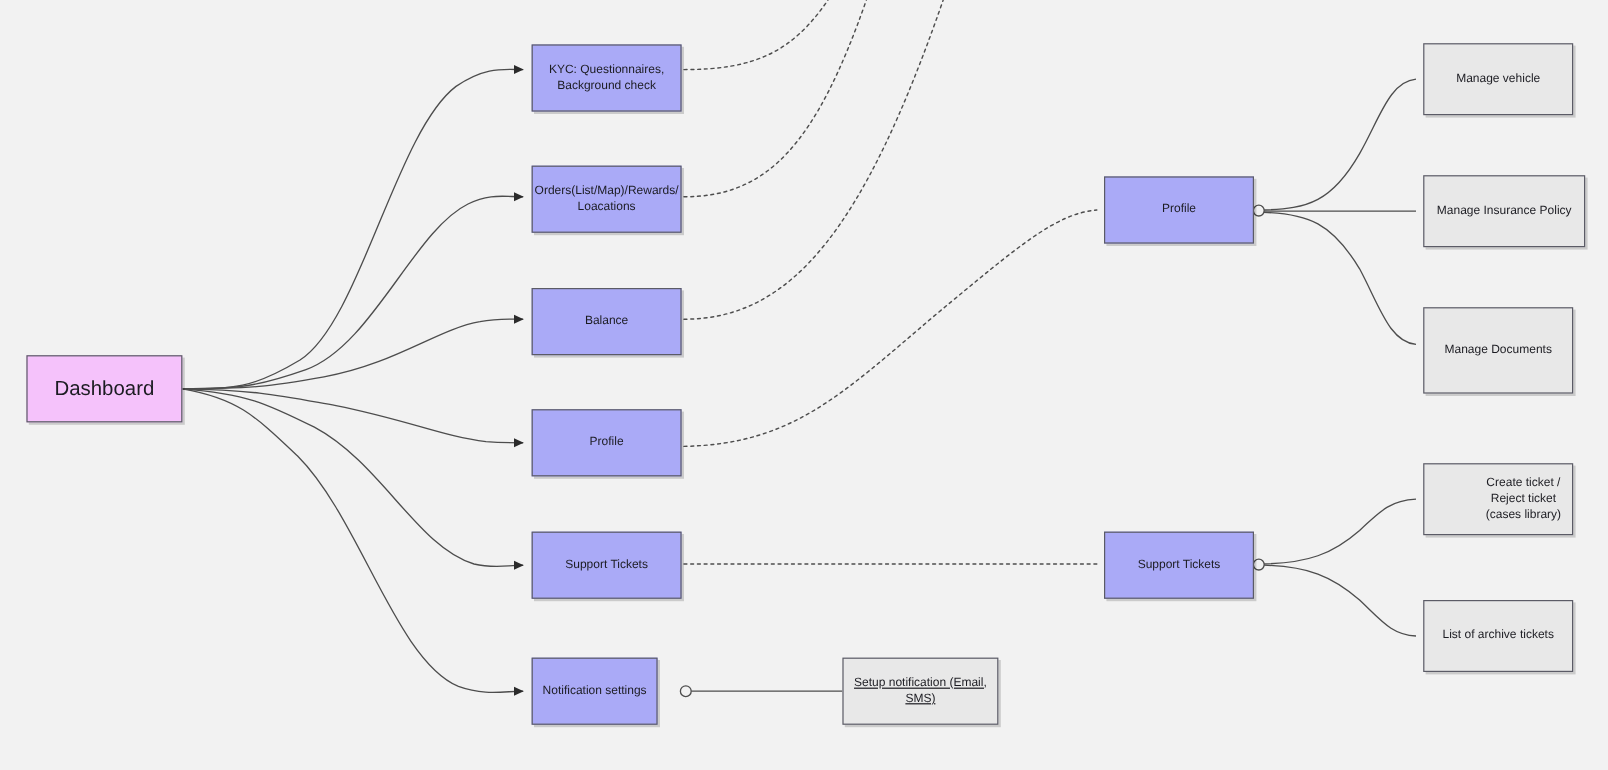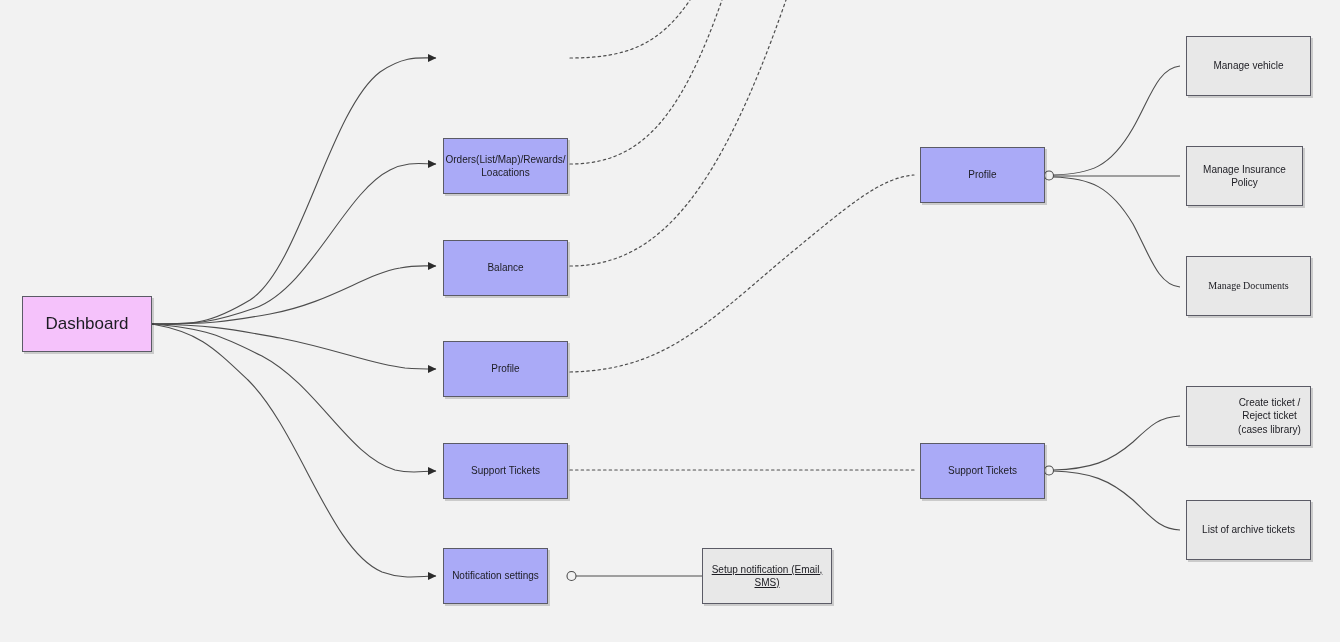--- a/index.html
+++ b/index.html
@@ -95,20 +95,24 @@
       <path d="M1053,470 C1090,469 1110,462 1133,442 C1152,424 1160,417 1180,416"></path>
       <path d="M1053,471 C1090,472 1110,480 1133,500 C1152,518 1160,529 1180,530"></path>
       <circle cx="1049" cy="470.5" r="4.5" fill="#f2f2f2" stroke="#4d4d4d" stroke-width="1.1"></circle>
     </g>
   </svg>
 
   <div class="node pink" style="left:22px;  top:296px; width:130px; height:56px; font-size:17px;">
     <span class="label">Dashboard</span>
   </div>
 
+  <div class="node purple" style="left:443px; top:37px;  width:125px; height:56px; font-size:10px;">
+    <span class="label">KYC: Questionnaires,
+Background check</span>
+  </div>
 
   <div class="node purple" style="left:443px; top:138px; width:125px; height:56px; font-size:10px;">
     <span class="label">Orders(List/Map)/Rewards/
 Loacations</span>
   </div>
 
   <div class="node purple" style="left:443px; top:240px; width:125px; height:56px; font-size:10px;">
     <span class="label">Balance</span>
   </div>
 
@@ -134,25 +138,25 @@
   </div>
 
   <div class="node purple" style="left:920px; top:443px; width:125px; height:56px; font-size:10px;">
     <span class="label">Support Tickets</span>
   </div>
 
   <div class="node gray" style="left:1186px; top:36px;  width:125px; height:60px; font-size:10px;justify-content:center;">
     <span class="label">Manage vehicle</span>
   </div>
 
-  <div class="node gray" style="left:1186px; top:146px; width:117px; height:60px; font-size:10px;">
+  <div class="node gray" style="left:1186px; top:146px; width:135px; height:60px; font-size:10px;">
     <span class="label">Manage Insurance Policy</span>
   </div>
 
-  <div class="node gray" style="left:1186px; top:256px; width:125px; height:60px; font-size:10px;font-family:Liberation Serif, serif;">
+  <div class="node gray" style="left:1186px; top:256px; width:125px; height:72px; font-size:10px;">
     <span class="label">Manage Documents</span>
   </div>
 
   <div class="node gray" style="left:1186px; top:386px; width:125px; height:60px; font-size:10px;padding-left:48px;">
     <span class="label">Create ticket / Reject ticket
 (cases library)</span>
   </div>
 
   <div class="node gray" style="left:1186px; top:500px; width:125px; height:60px; font-size:10px;">
     <span class="label">List of archive tickets</span>

